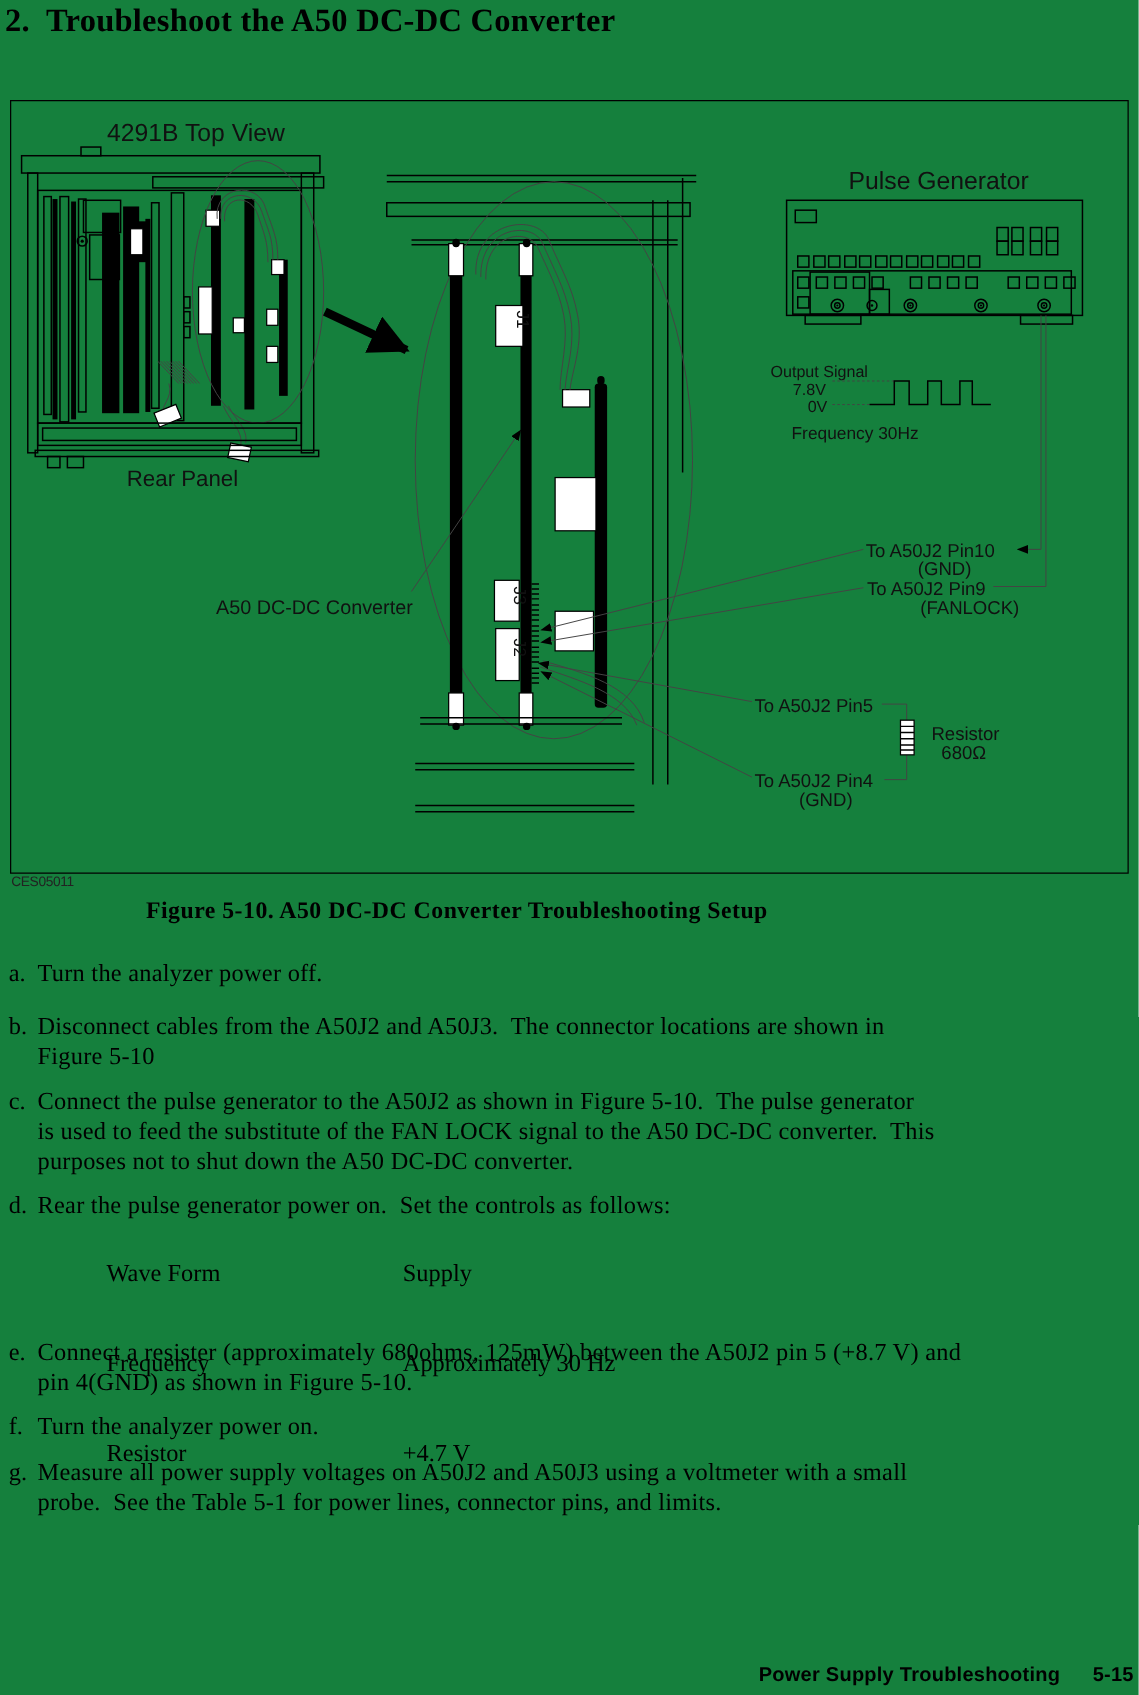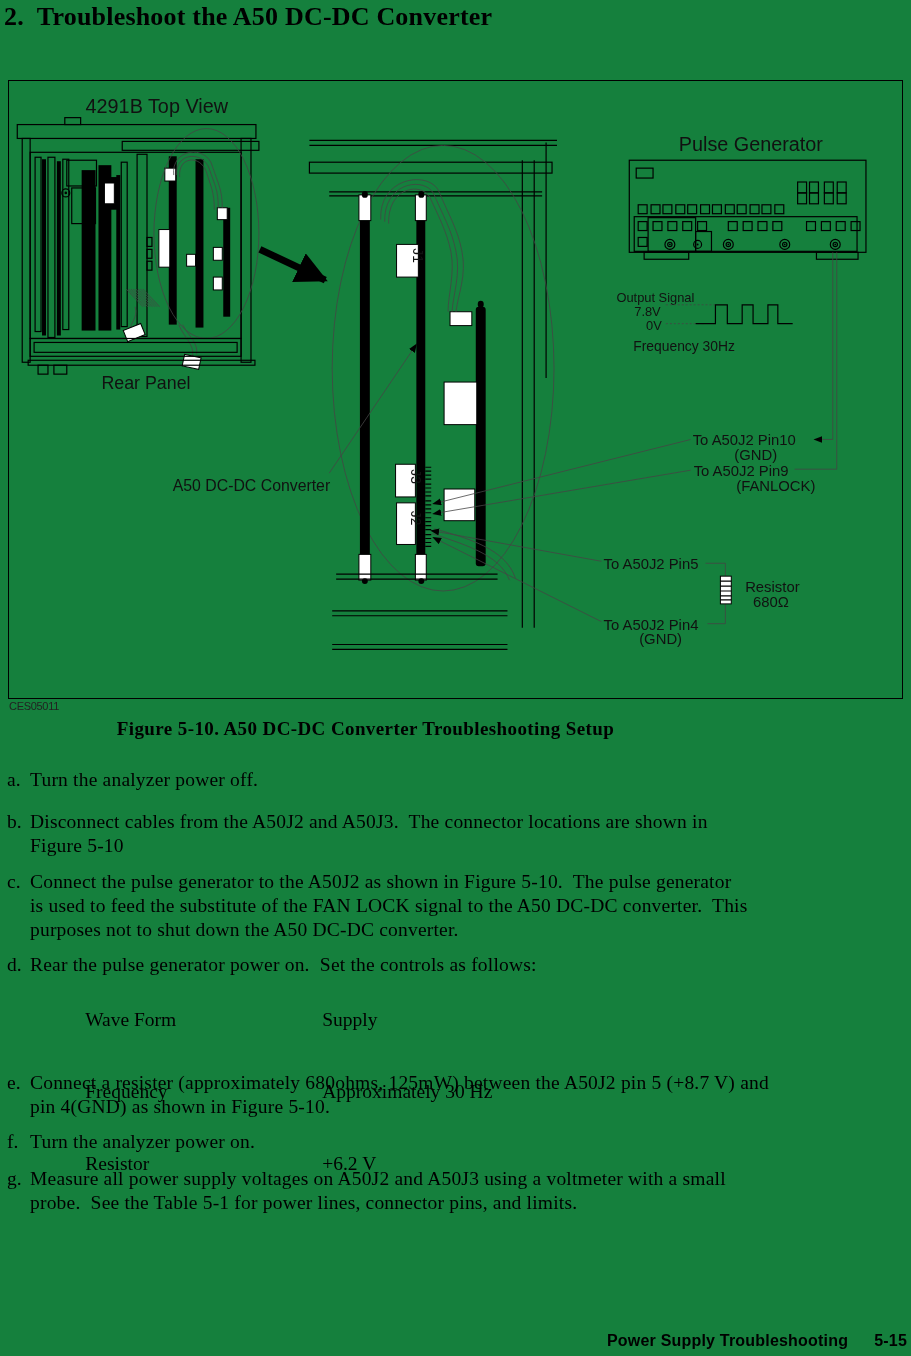--- a/index.html
+++ b/index.html
@@ -293,21 +293,21 @@
   </div>
 
   <div class="controls">
     <div class="crow">
       <span class="cname">Wave Form</span><span>Supply</span>
     </div>
     <div class="crow">
       <span class="cname">Frequency</span><span>Approximately 30 Hz</span>
     </div>
     <div class="crow">
-      <span class="cname">Resistor</span><span>+6.2 V</span>
+      <span class="cname">Resistor</span><span>+4.7 V</span>
     </div>
   </div>
 
   <div class="step" style="top:1071px;">
     <div class="step-label">e.</div>
     <div class="step-lines">
       <div class="line">Connect a resister (approximately 680ohms, 125mW) between the A50J2 pin 5 (+8.7 V) and</div>
       <div class="line">pin 4(GND) as shown in Figure 5-10.</div>
     </div>
   </div>

